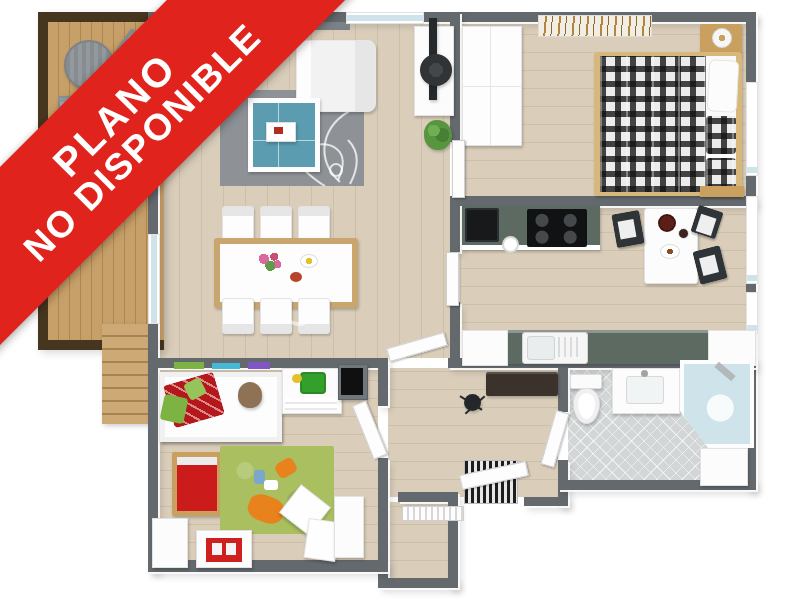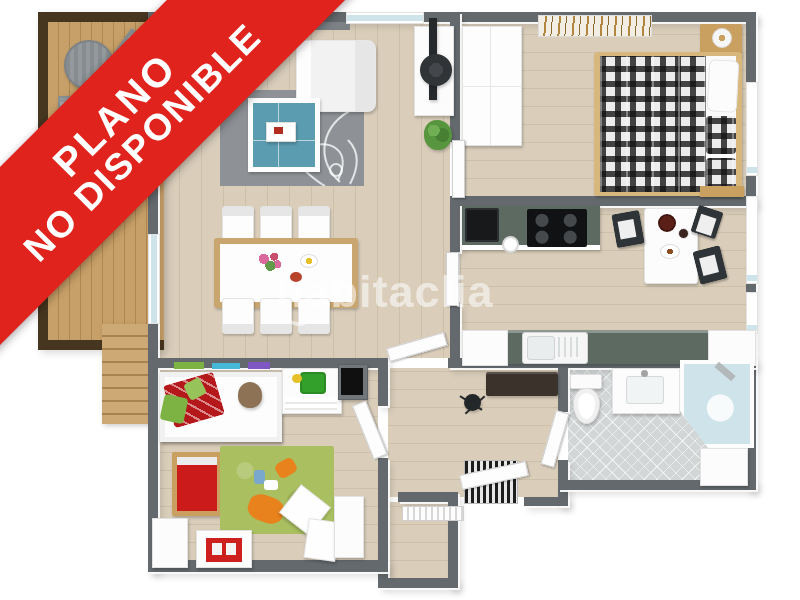--- a/index.html
+++ b/index.html
@@ -212,21 +212,20 @@
   <div class="furn white-box" style="left:196px;top:530px;width:54px;height:36px;"></div>
   <div class="abs" style="left:206px;top:538px;width:36px;height:24px;background:#cf2020;"></div>
   <div class="abs" style="left:212px;top:543px;width:10px;height:12px;background:#f4f4f4;"></div>
   <div class="abs" style="left:226px;top:543px;width:10px;height:12px;background:#f4f4f4;"></div>
   <div class="furn white-box" style="left:152px;top:518px;width:34px;height:48px;"></div>
   <div class="furn white-box" style="left:334px;top:496px;width:28px;height:60px;"></div>
 
   <div class="radiator" style="left:402px;top:506px;width:60px;height:13px;"></div>
 
   <div class="watermark">
-    <span>habitaclia</span>
     <div class="wm-swoosh"></div>
   </div>
 
   <div class="banner">
     <div class="l1">PLANO</div>
     <div class="l2">NO DISPONIBLE</div>
   </div>
 
 </div>
 

